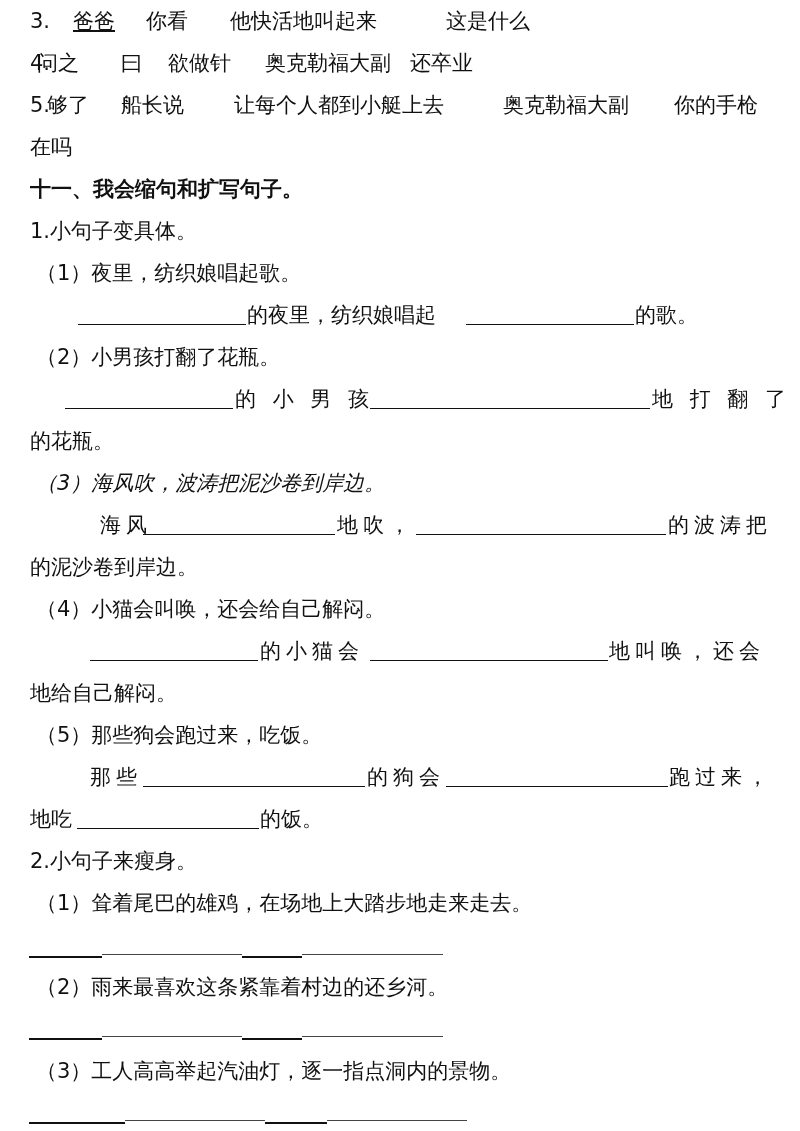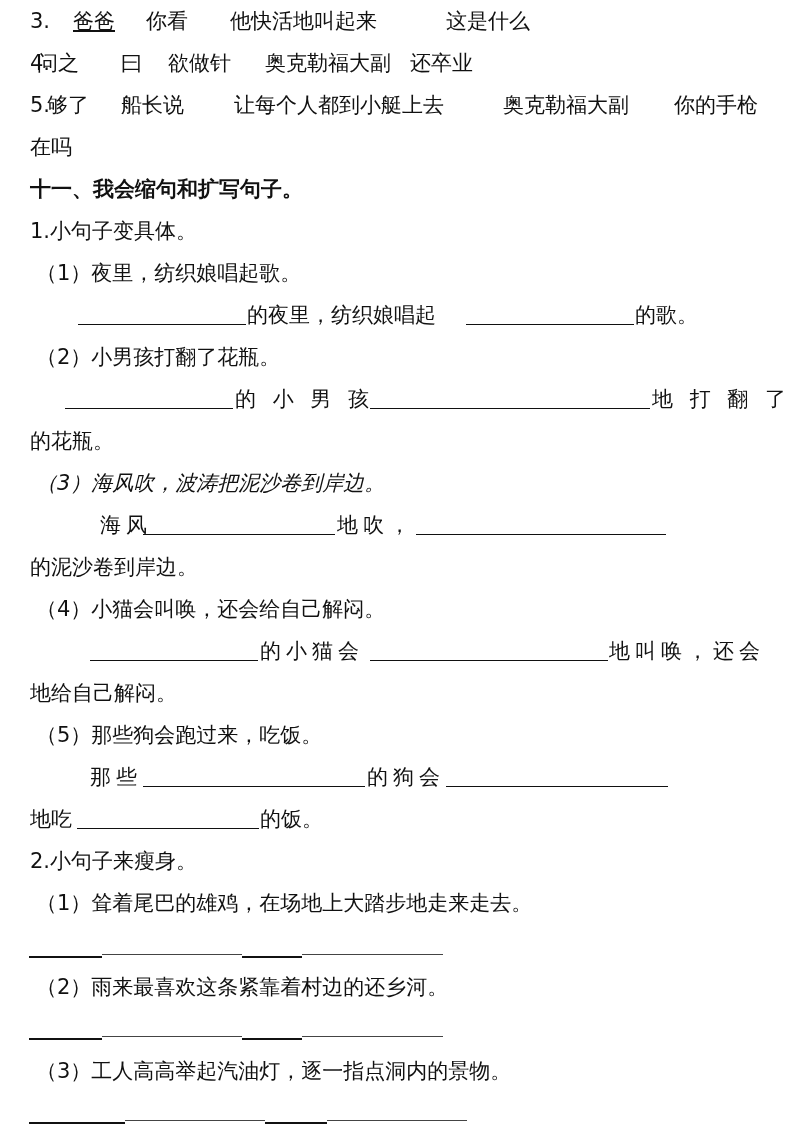--- a/index.html
+++ b/index.html
@@ -86,20 +86,21 @@
 </div>
 
 <div class="line" style="top:462px;font-style:italic;">
   <span class="t" style="left:36px;">（3）海风吹，波涛把泥沙卷到岸边。</span>
 </div>
 <div class="line" style="top:504px;">
   <span class="t spaced" style="left:100px;">海风</span>
   <span class="blank" style="left:143px; width:192px; top:30px;"></span>
   <span class="t spaced" style="left:337px;">地吹，</span>
   <span class="blank" style="left:416px; width:250px; top:30px;"></span>
+  <span class="t spaced" style="left:668px;">的波涛把</span>
 </div>
 <div class="line" style="top:546px;">
   <span class="t" style="left:30px;">的泥沙卷到岸边。</span>
 </div>
 
 <div class="line" style="top:588px;">
   <span class="t" style="left:36px;">（4）小猫会叫唤，还会给自己解闷。</span>
 </div>
 <div class="line" style="top:630px;">
   <span class="blank" style="left:90px; width:168px; top:30px;"></span>
@@ -112,20 +113,21 @@
 </div>
 
 <div class="line" style="top:714px;">
   <span class="t" style="left:36px;">（5）那些狗会跑过来，吃饭。</span>
 </div>
 <div class="line" style="top:756px;">
   <span class="t spaced" style="left:90px;">那些</span>
   <span class="blank" style="left:143px; width:222px; top:30px;"></span>
   <span class="t spaced" style="left:367px;">的狗会</span>
   <span class="blank" style="left:446px; width:222px; top:30px;"></span>
+  <span class="t spaced" style="left:669px;">跑过来，</span>
 </div>
 <div class="line" style="top:798px;">
   <span class="t" style="left:30px;">地吃</span>
   <span class="blank" style="left:77px; width:182px; top:30px;"></span>
   <span class="t" style="left:260px;">的饭。</span>
 </div>
 
 <div class="line" style="top:840px;">
   <span class="t" style="left:30px;">2.小句子来瘦身。</span>
 </div>

